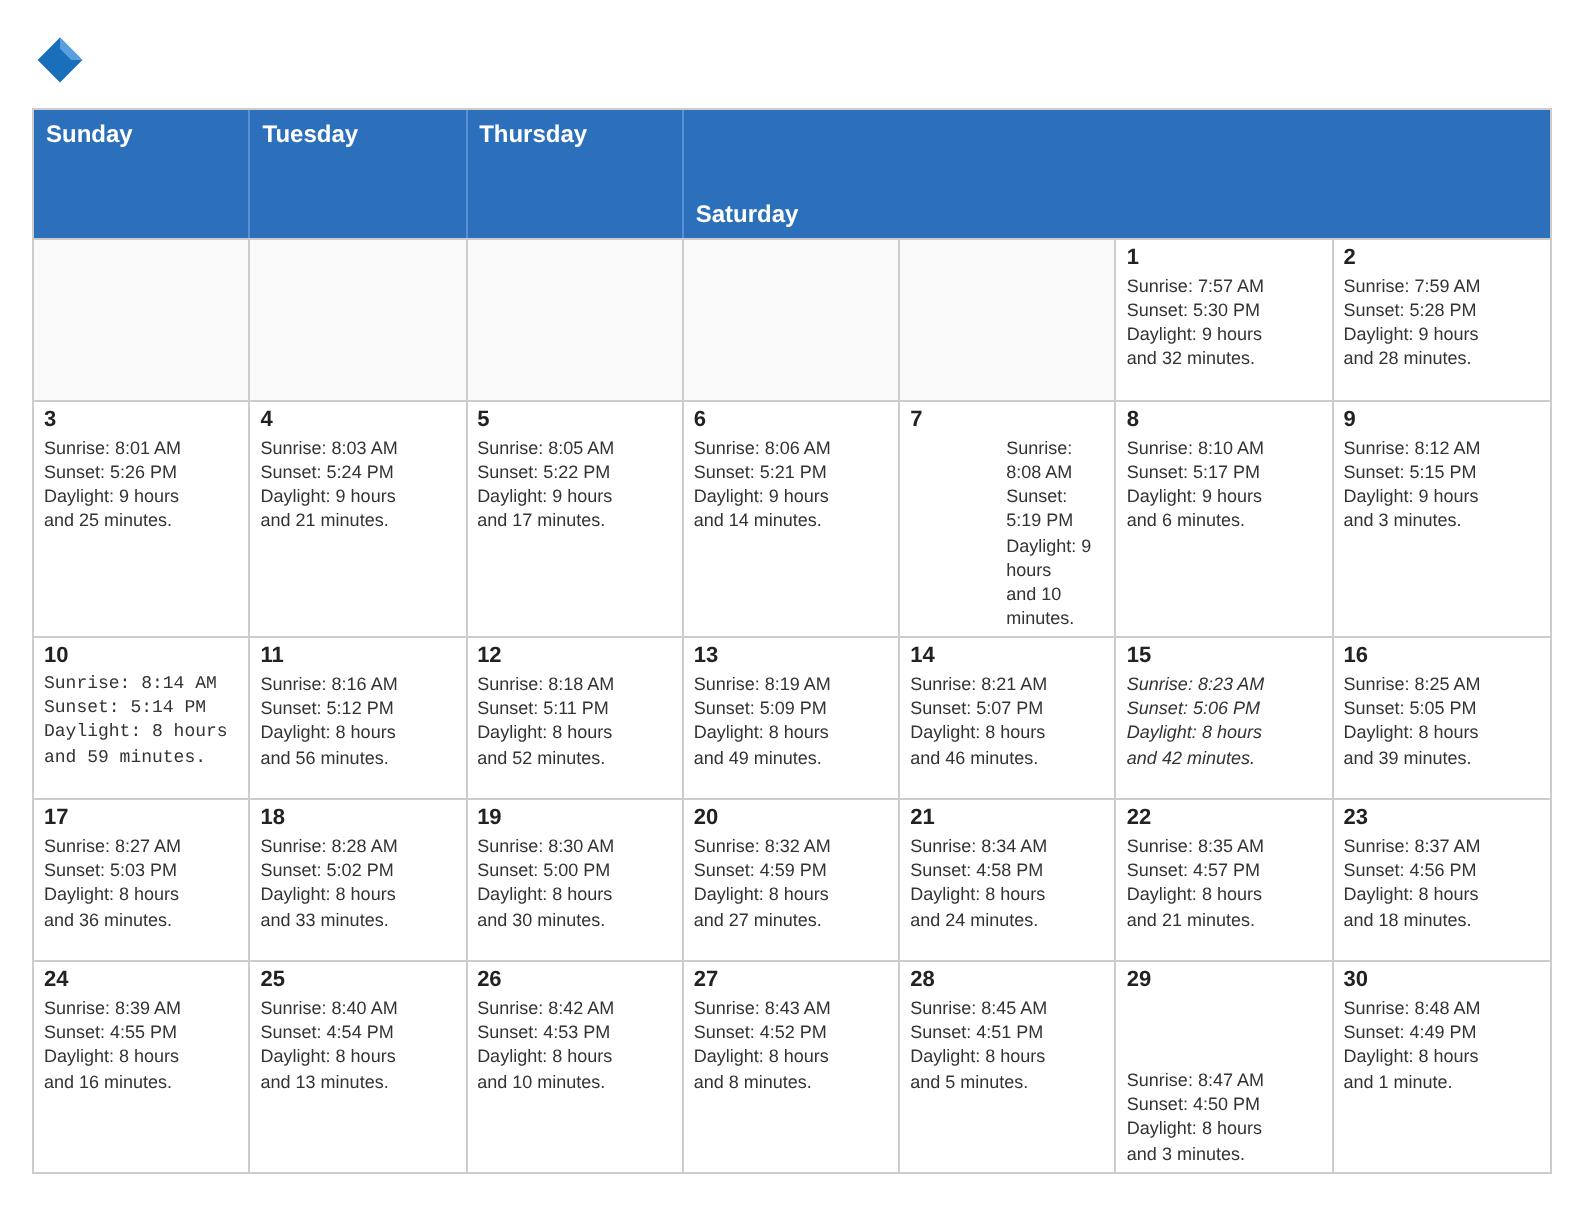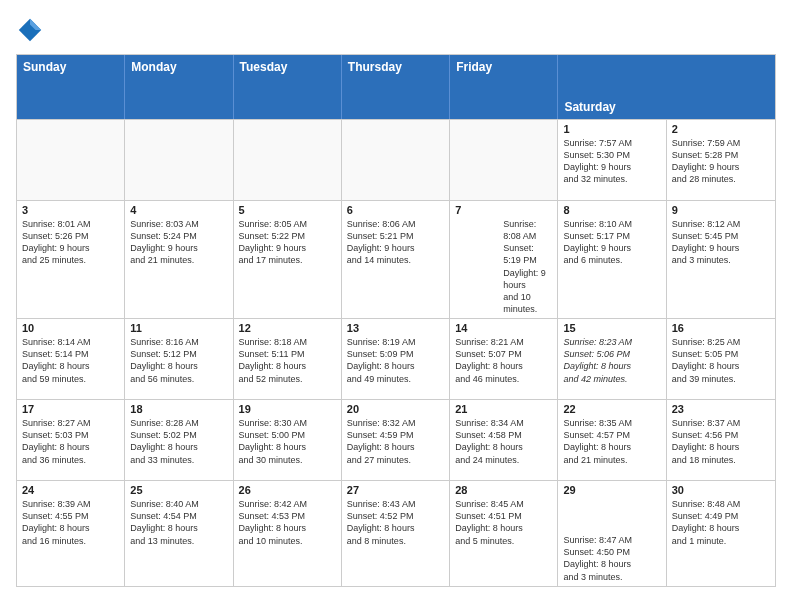--- a/index.html
+++ b/index.html
@@ -138,24 +138,22 @@
     </div>
     <div class="title-block">
       <div class="month-title"></div>
       <div class="location-title"></div>
     </div>
   </div>
 
   <div class="calendar">
     <div class="cal-header-row">
     <div class="cal-header-cell">Sunday</div>
-        <div class="cal-header-cell">Monday</div>
         <div class="cal-header-cell">Tuesday</div>
         <div class="cal-header-cell">Thursday</div>
-        <div class="cal-header-cell">Friday</div>
         <div class="cal-header-cell">Saturday</div>
       </div>
     <div class="cal-body">
     <div class="cal-row">
           <div class="cal-cell empty"></div>
           <div class="cal-cell empty"></div>
           <div class="cal-cell empty"></div>
           <div class="cal-cell empty"></div>
           <div class="cal-cell empty"></div>
           <div class="cal-cell">
@@ -212,29 +210,29 @@
           <div class="cal-cell">
             <span class="day-number">8</span>
             <div class="day-info" style="white-space: pre-line;">Sunrise: 8:10 AM
 Sunset: 5:17 PM
 Daylight: 9 hours
 and 6 minutes.</div>
           </div>
           <div class="cal-cell">
             <span class="day-number">9</span>
             <div class="day-info" style="white-space: pre-line;">Sunrise: 8:12 AM
-Sunset: 5:45 PM
+Sunset: 5:15 PM
 Daylight: 9 hours
 and 3 minutes.</div>
           </div>
         </div>
         <div class="cal-row">
           <div class="cal-cell">
             <span class="day-number">10</span>
-            <div class="day-info" style="white-space: pre-line;">Sunrise: 8:14 AM
+            <div class="day-info" style="white-space: pre-line; font-family: Liberation Mono, monospace;">Sunrise: 8:14 AM
 Sunset: 5:14 PM
 Daylight: 8 hours
 and 59 minutes.</div>
           </div>
           <div class="cal-cell">
             <span class="day-number">11</span>
             <div class="day-info" style="white-space: pre-line;">Sunrise: 8:16 AM
 Sunset: 5:12 PM
 Daylight: 8 hours
 and 56 minutes.</div>

